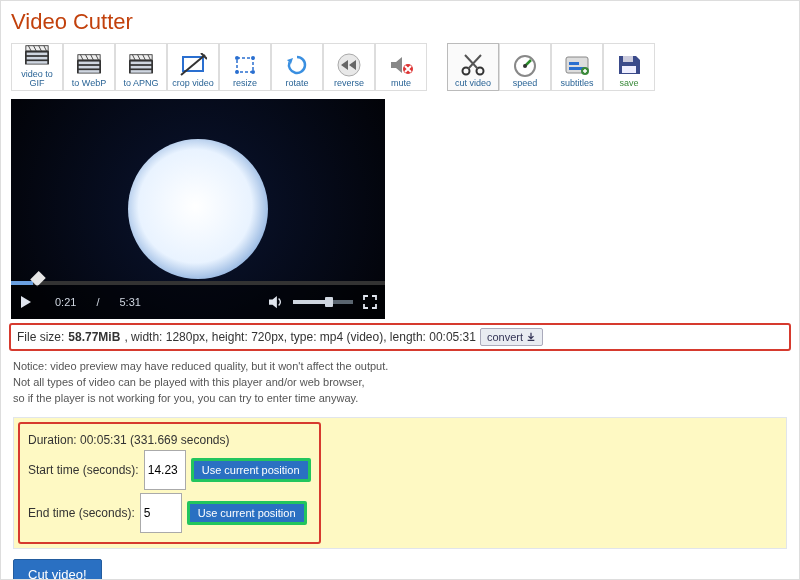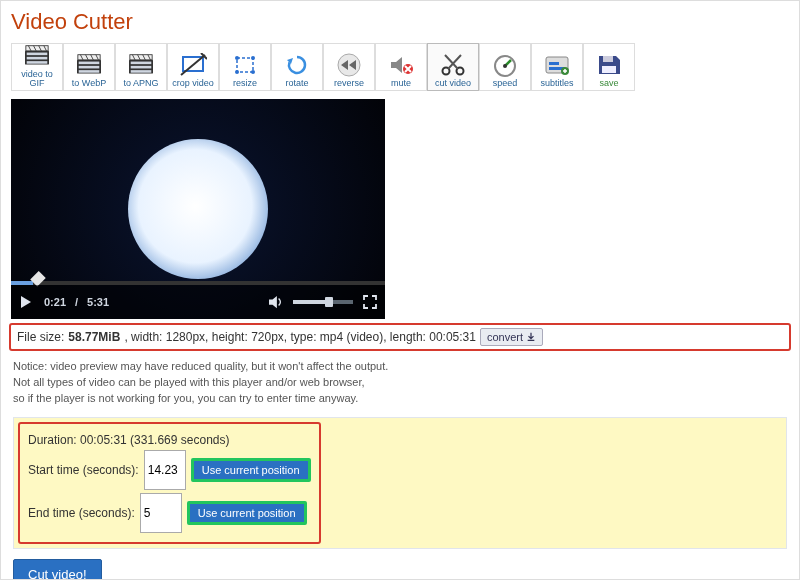--- a/index.html
+++ b/index.html
@@ -32,21 +32,21 @@
     width: 52px;
     height: 48px;
     border: 1px solid #ddd;
     background: #fff;
     cursor: pointer;
     font-size: 9px;
     color: #2a6496;
     padding: 2px;
     position: relative;
   }
-  .tool-btn.active { border-color: #bbb; background: #fafafa; }
+  .tool-btn.active { border-color: #bbb; background: #fafafa; margin-left: 20px; }
   .tool-btn .icon { width: 28px; height: 24px; display:flex; align-items:center; justify-content:center; }
   .tool-btn .lbl { margin-top: 2px; line-height: 1; text-align:center; }
   .tool-btn.save-btn .lbl { color: #3a8a3a; }
 
   .video-wrap {
     margin: 2px 10px 4px;
     width: 374px;
     height: 220px;
     background: radial-gradient(circle at 50% 50%, #0a1430 0%, #020308 100%);
     position: relative;
@@ -54,23 +54,23 @@
   }
   .moon {
     width: 140px; height: 140px;
     border-radius: 50%;
     background: radial-gradient(circle at 48% 48%, #ffffff 0%, #e9f3ff 55%, #7fa6d8 78%, rgba(20,40,80,0) 85%);
     filter: blur(0.5px);
   }
   .controls {
     position:absolute; left:0; right:0; bottom:0; height:34px;
     background: rgba(0,0,0,0.55);
-    display:flex; align-items:center; gap:9px;
+    display:flex; align-items:center; gap:20px;
     padding: 0 6px;
-    color:#cfd6e0; font-size:11px;font-weight:bold;
+    color:#cfd6e0; font-size:11px;
   }
   .progress {
     position:absolute; left:0; right:0; bottom:34px; height:4px;
     background:#333;
   }
   .progress .fill { height:100%; width:6%; background:#6aa0e0; }
   .progress .thumb {
     position:absolute; top:-4px; left:6%; width:10px; height:12px;
     background:#e6e6e6; transform: rotate(45deg) translate(-3px,-3px);
   }

